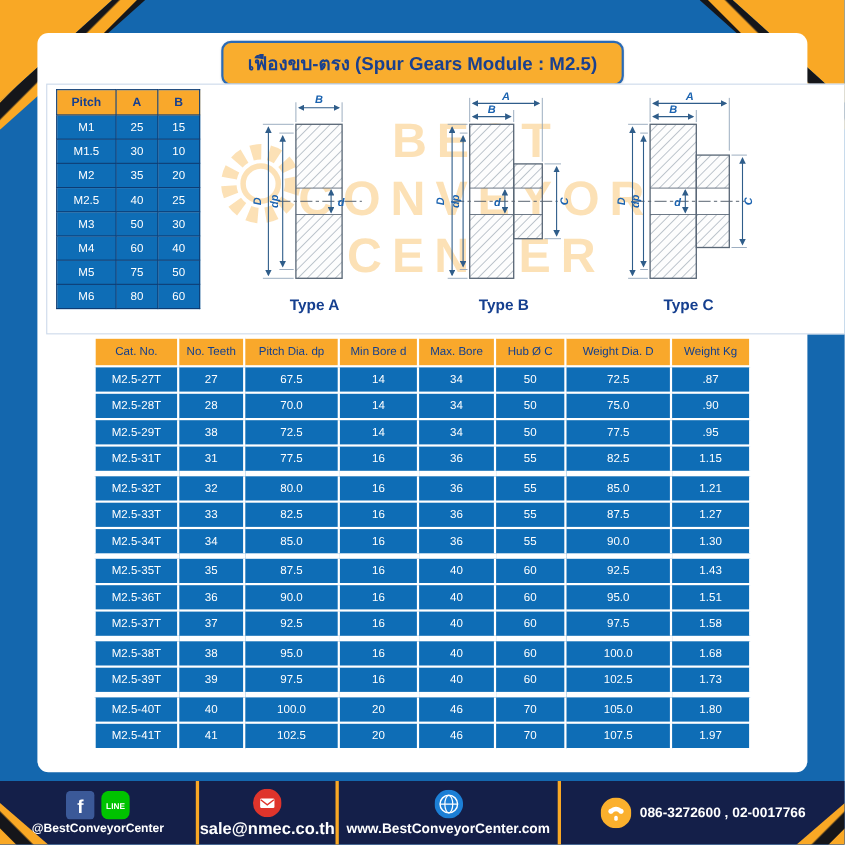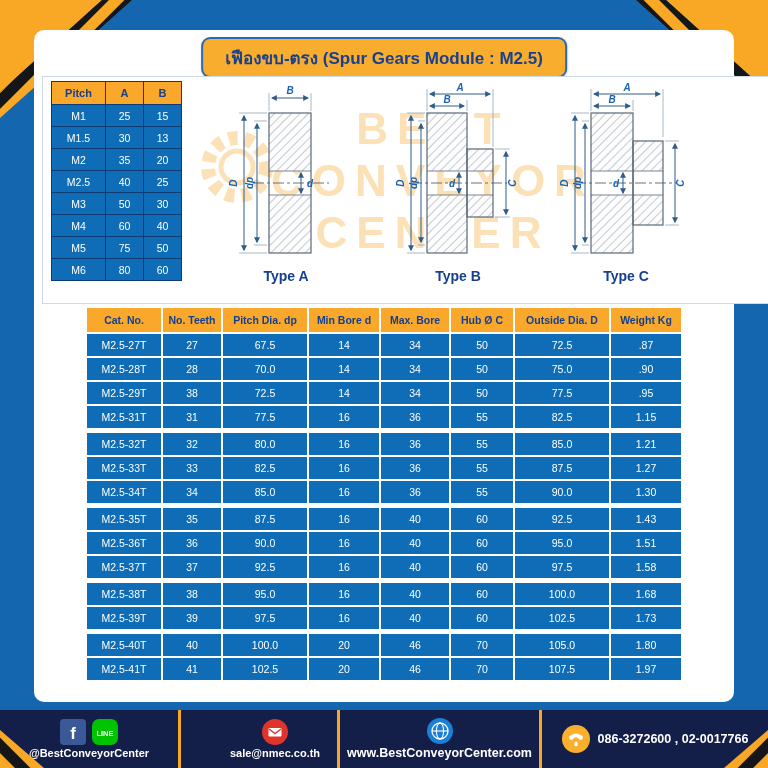--- a/index.html
+++ b/index.html
@@ -49,35 +49,35 @@
   .hatched { fill:url(#hatch); stroke:none; }
   .thin { stroke:#5a6877; stroke-width:0.8; }
   .ext { stroke:#8fa3b8; stroke-width:0.8; }
   .dim { stroke:#2f5d8a; stroke-width:1; marker-start:url(#arr); marker-end:url(#arr); }
   .cline { stroke:#56626e; stroke-width:0.9; stroke-dasharray:11 3 3 3; }
   .dtext { fill:#1b63b0; font-size:10px; font-style:italic; font-weight:bold; }
 
   
   .spec-table { position:absolute; left:51px; top:276px; width:598px;
                 border-collapse:collapse; table-layout:fixed; }
-  .spec-table th { background:#f9a82b; color:#123f8e; font-size:10.5px; font-weight:bold;
+  .spec-table th { background:#f9a82b; color:#123f8e; font-size:10.5px; font-weight:normal;
                    padding:6px 2px; border:2px solid #fff; white-space:nowrap;margin-top:47px; }
   .spec-table td { background:#0e6db6; color:#fff; font-size:10.5px; text-align:center;
                    padding:5px 2px; border:2px solid #fff; white-space:nowrap; }
   .spec-table tr.group-start td { border-top:5px solid #fff; }
 
   
   .footer { position:absolute; left:0; top:710px; width:768px; height:58px;
             background:#141f49; display:flex; align-items:stretch; z-index:5; }
   .fsep { width:3px; background:#f9a825; }
   .fsec { display:flex; flex-direction:column; align-items:center; justify-content:center;
           gap:2px; color:#fff; font-weight:bold; white-space:nowrap; }
   .fsec .icons { display:flex; gap:6px; align-items:center; }
   .s1 { width:178px; font-size:11px; }
-  .s2 { width:124px; font-size:11px;margin-left:32px; }
+  .s2 { width:124px; font-size:15px; }
   .s3 { width:199px; font-size:12.5px;text-align:center; }
   .s4 { flex:1; flex-direction:row; gap:8px; font-size:12.5px;align-items:center; }
 </style>
 </head>
 <body>
 
 <div class="page">
 
   <svg width="0" height="0" style="position:absolute">
     <defs>
@@ -128,21 +128,21 @@
           </thead>
         <tbody>
             <tr>
               <td>M1</td>
               <td>25</td>
               <td>15</td>
             </tr>
             <tr>
               <td>M1.5</td>
               <td>30</td>
-              <td>13</td>
+              <td>10</td>
             </tr>
             <tr>
               <td>M2</td>
               <td>35</td>
               <td>20</td>
             </tr>
             <tr>
               <td>M2.5</td>
               <td>40</td>
               <td>25</td>
@@ -294,21 +294,21 @@
           <col style="width:72px">
       </colgroup>
       <thead>
           <tr>
             <th>Cat. No.</th>
             <th>No. Teeth</th>
             <th>Pitch Dia. dp</th>
             <th>Min Bore d</th>
             <th>Max. Bore</th>
             <th>Hub Ø C</th>
-            <th>Outside Dia. D</th>
+            <th>Weight Dia. D</th>
             <th>Weight Kg</th>
           </tr>
         </thead>
       <tbody>
           <tr>
             <td>M2.5-27T</td>
             <td>27</td>
             <td>67.5</td>
             <td>14</td>
             <td>34</td>

